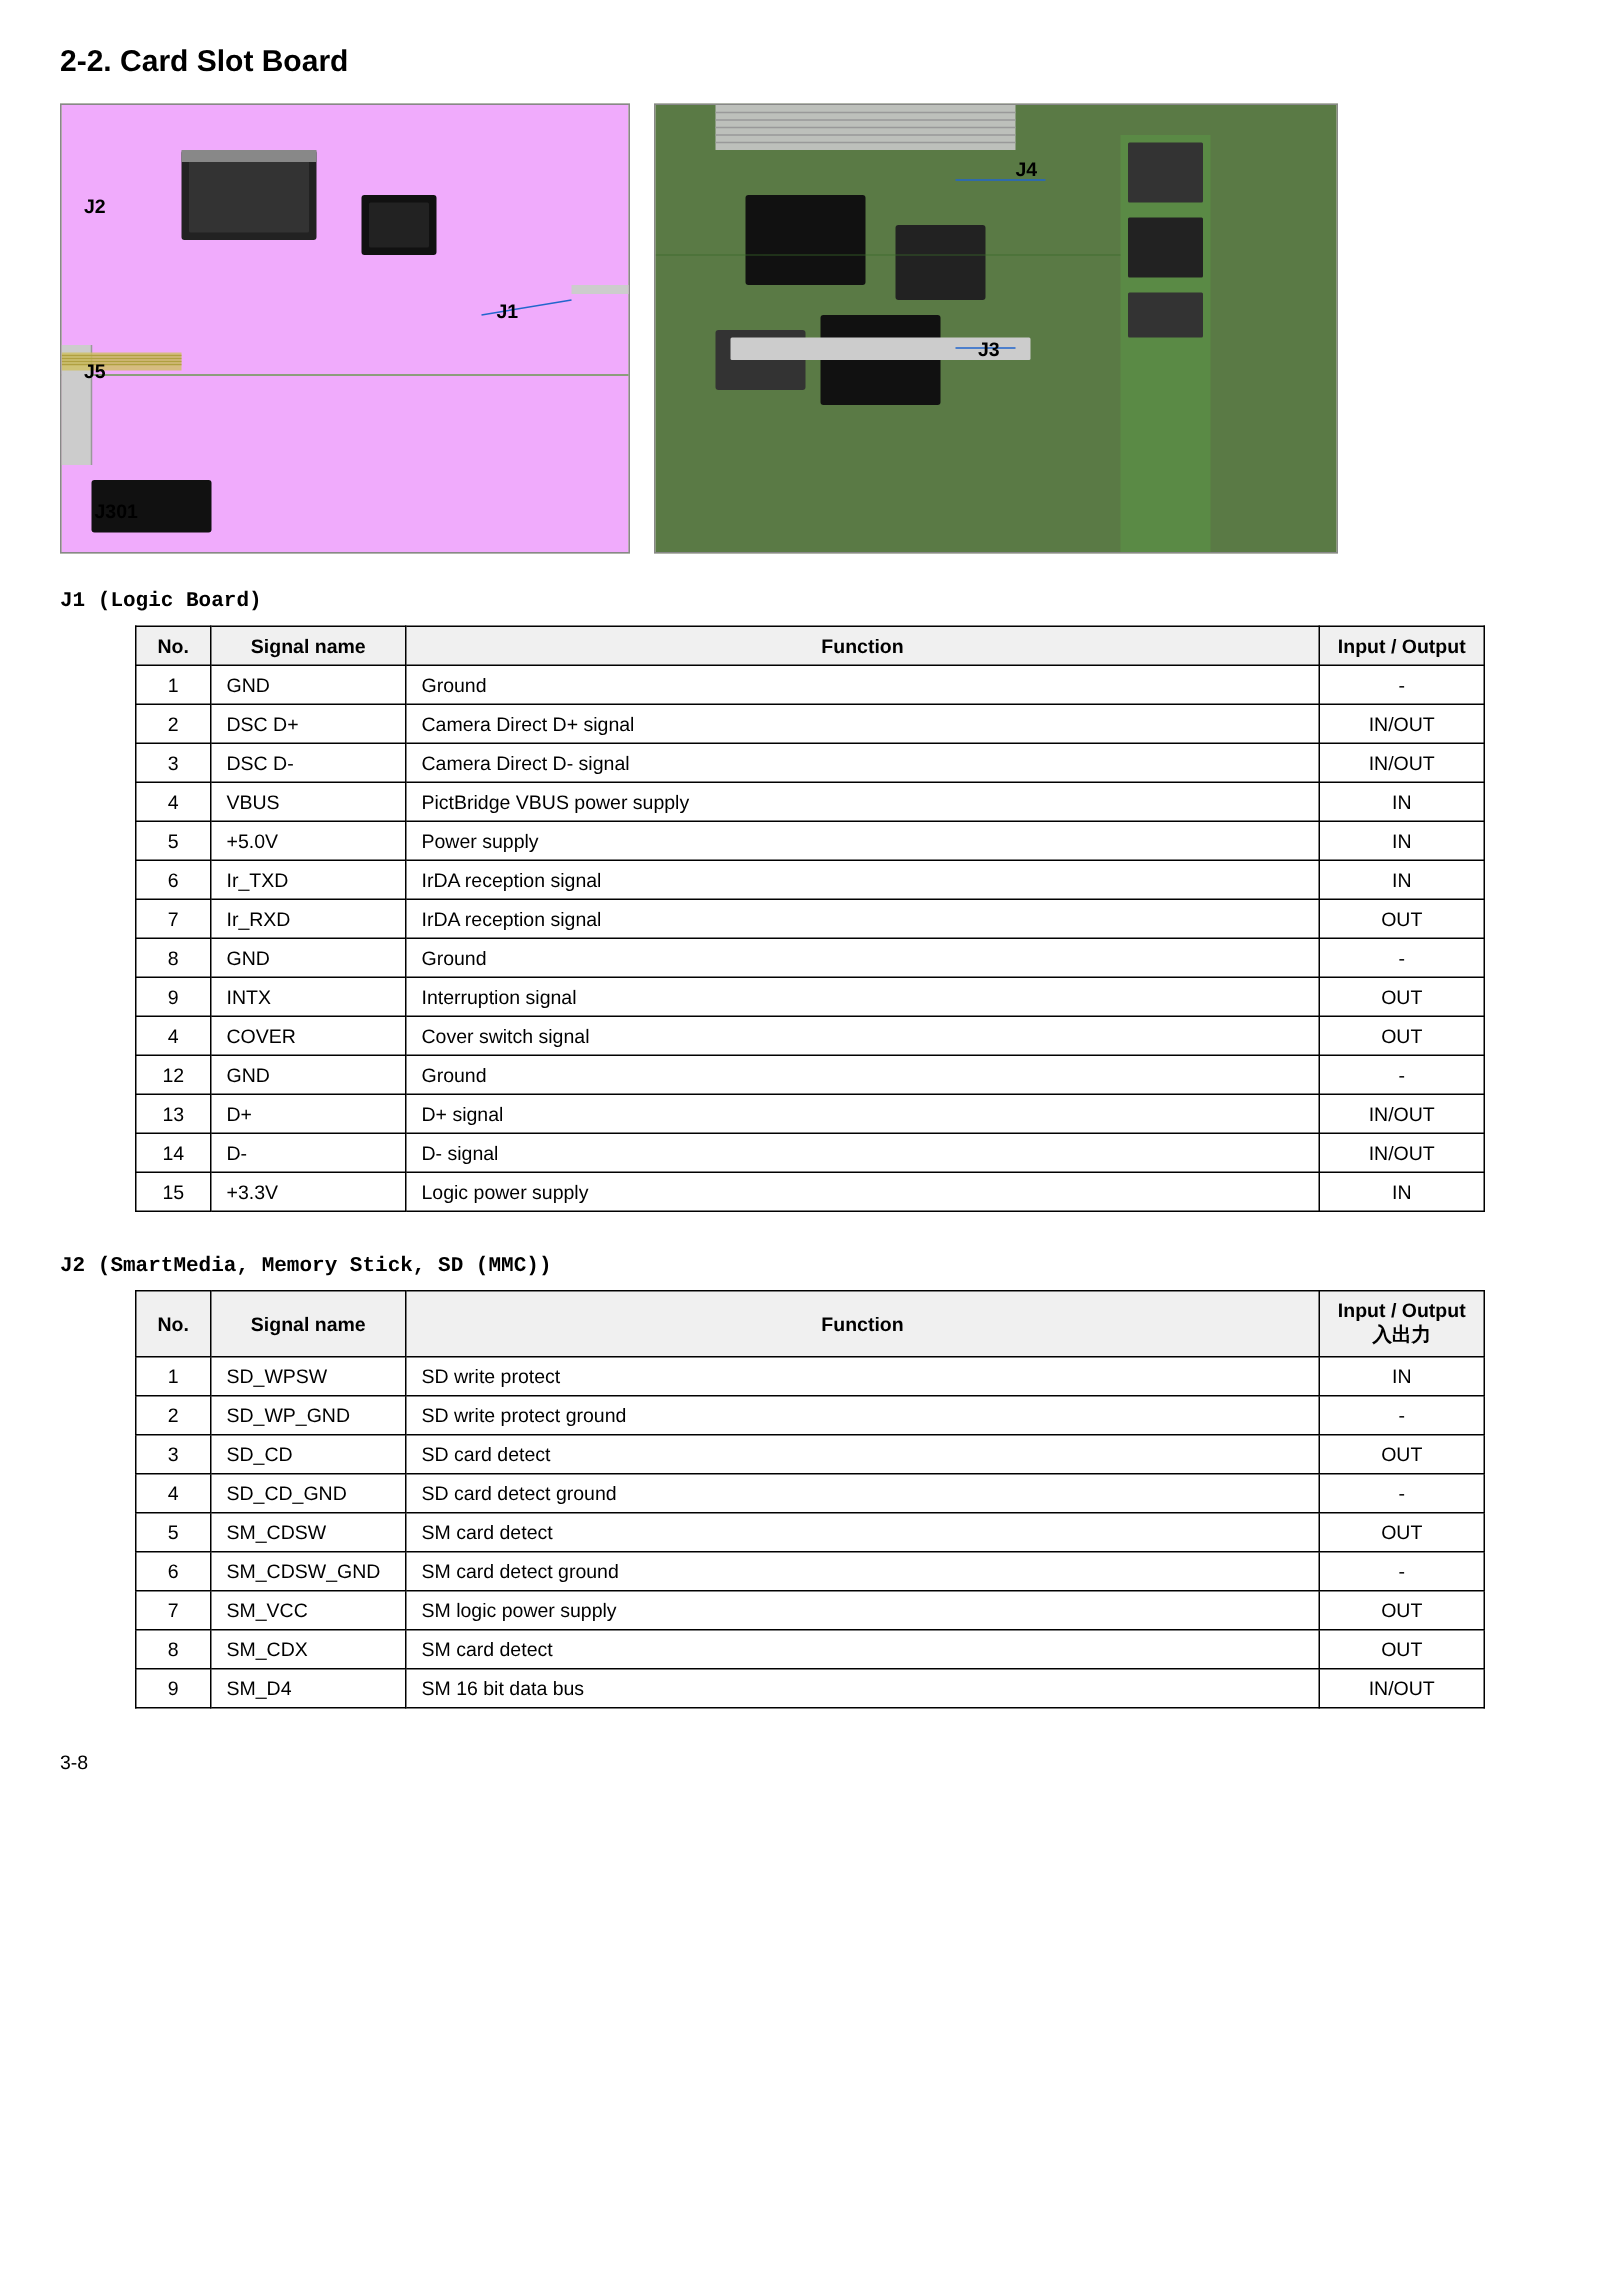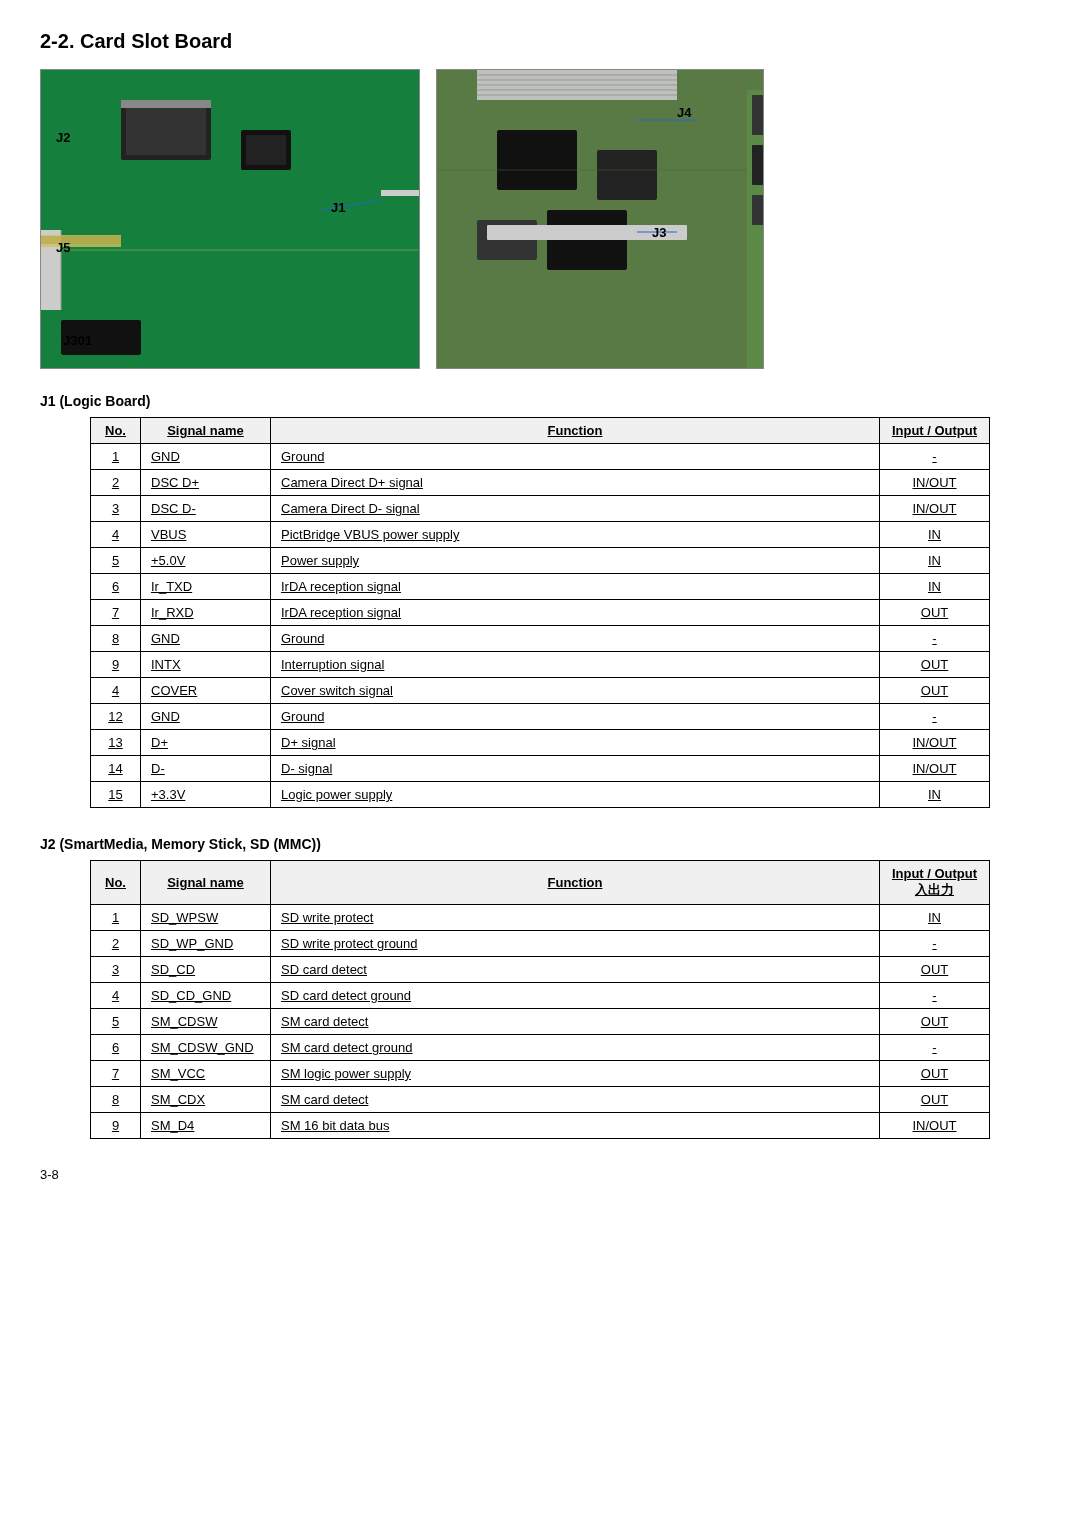--- a/index.html
+++ b/index.html
@@ -31,59 +31,59 @@
       position: relative;
       overflow: hidden;
     }
 
     .board-image-left {
       width: 380px;
       height: 300px;
     }
 
     .board-image-right {
-      width: 328px;
+      width: 456px;
       height: 300px;
     }
 
     .board-label {
       position: absolute;
       font-size: 13px;
       font-weight: bold;
       color: #000;
     }
 
     
     .pcb-left {
-      background: #15803d;
+      background: #f0abfc;
       width: 100%;
       height: 100%;
       position: relative;
     }
 
     .pcb-right {
       background: #5a7a45;
       width: 100%;
       height: 100%;
       position: relative;
     }
 
     .section-heading {
       font-size: 14px;
       font-weight: bold;
       margin-bottom: 8px;
       margin-top: 4px;
+      font-family: Liberation Mono, monospace;
     }
 
     table {
       border-collapse: collapse;
       width: 90%;
       margin: 0 auto 28px auto;
       font-size: 13px;
-      text-decoration: underline;
     }
 
     table th, table td {
       border: 1px solid #000;
       padding: 5px 10px;
       text-align: left;
     }
 
     table th {
       background: #f0f0f0;

